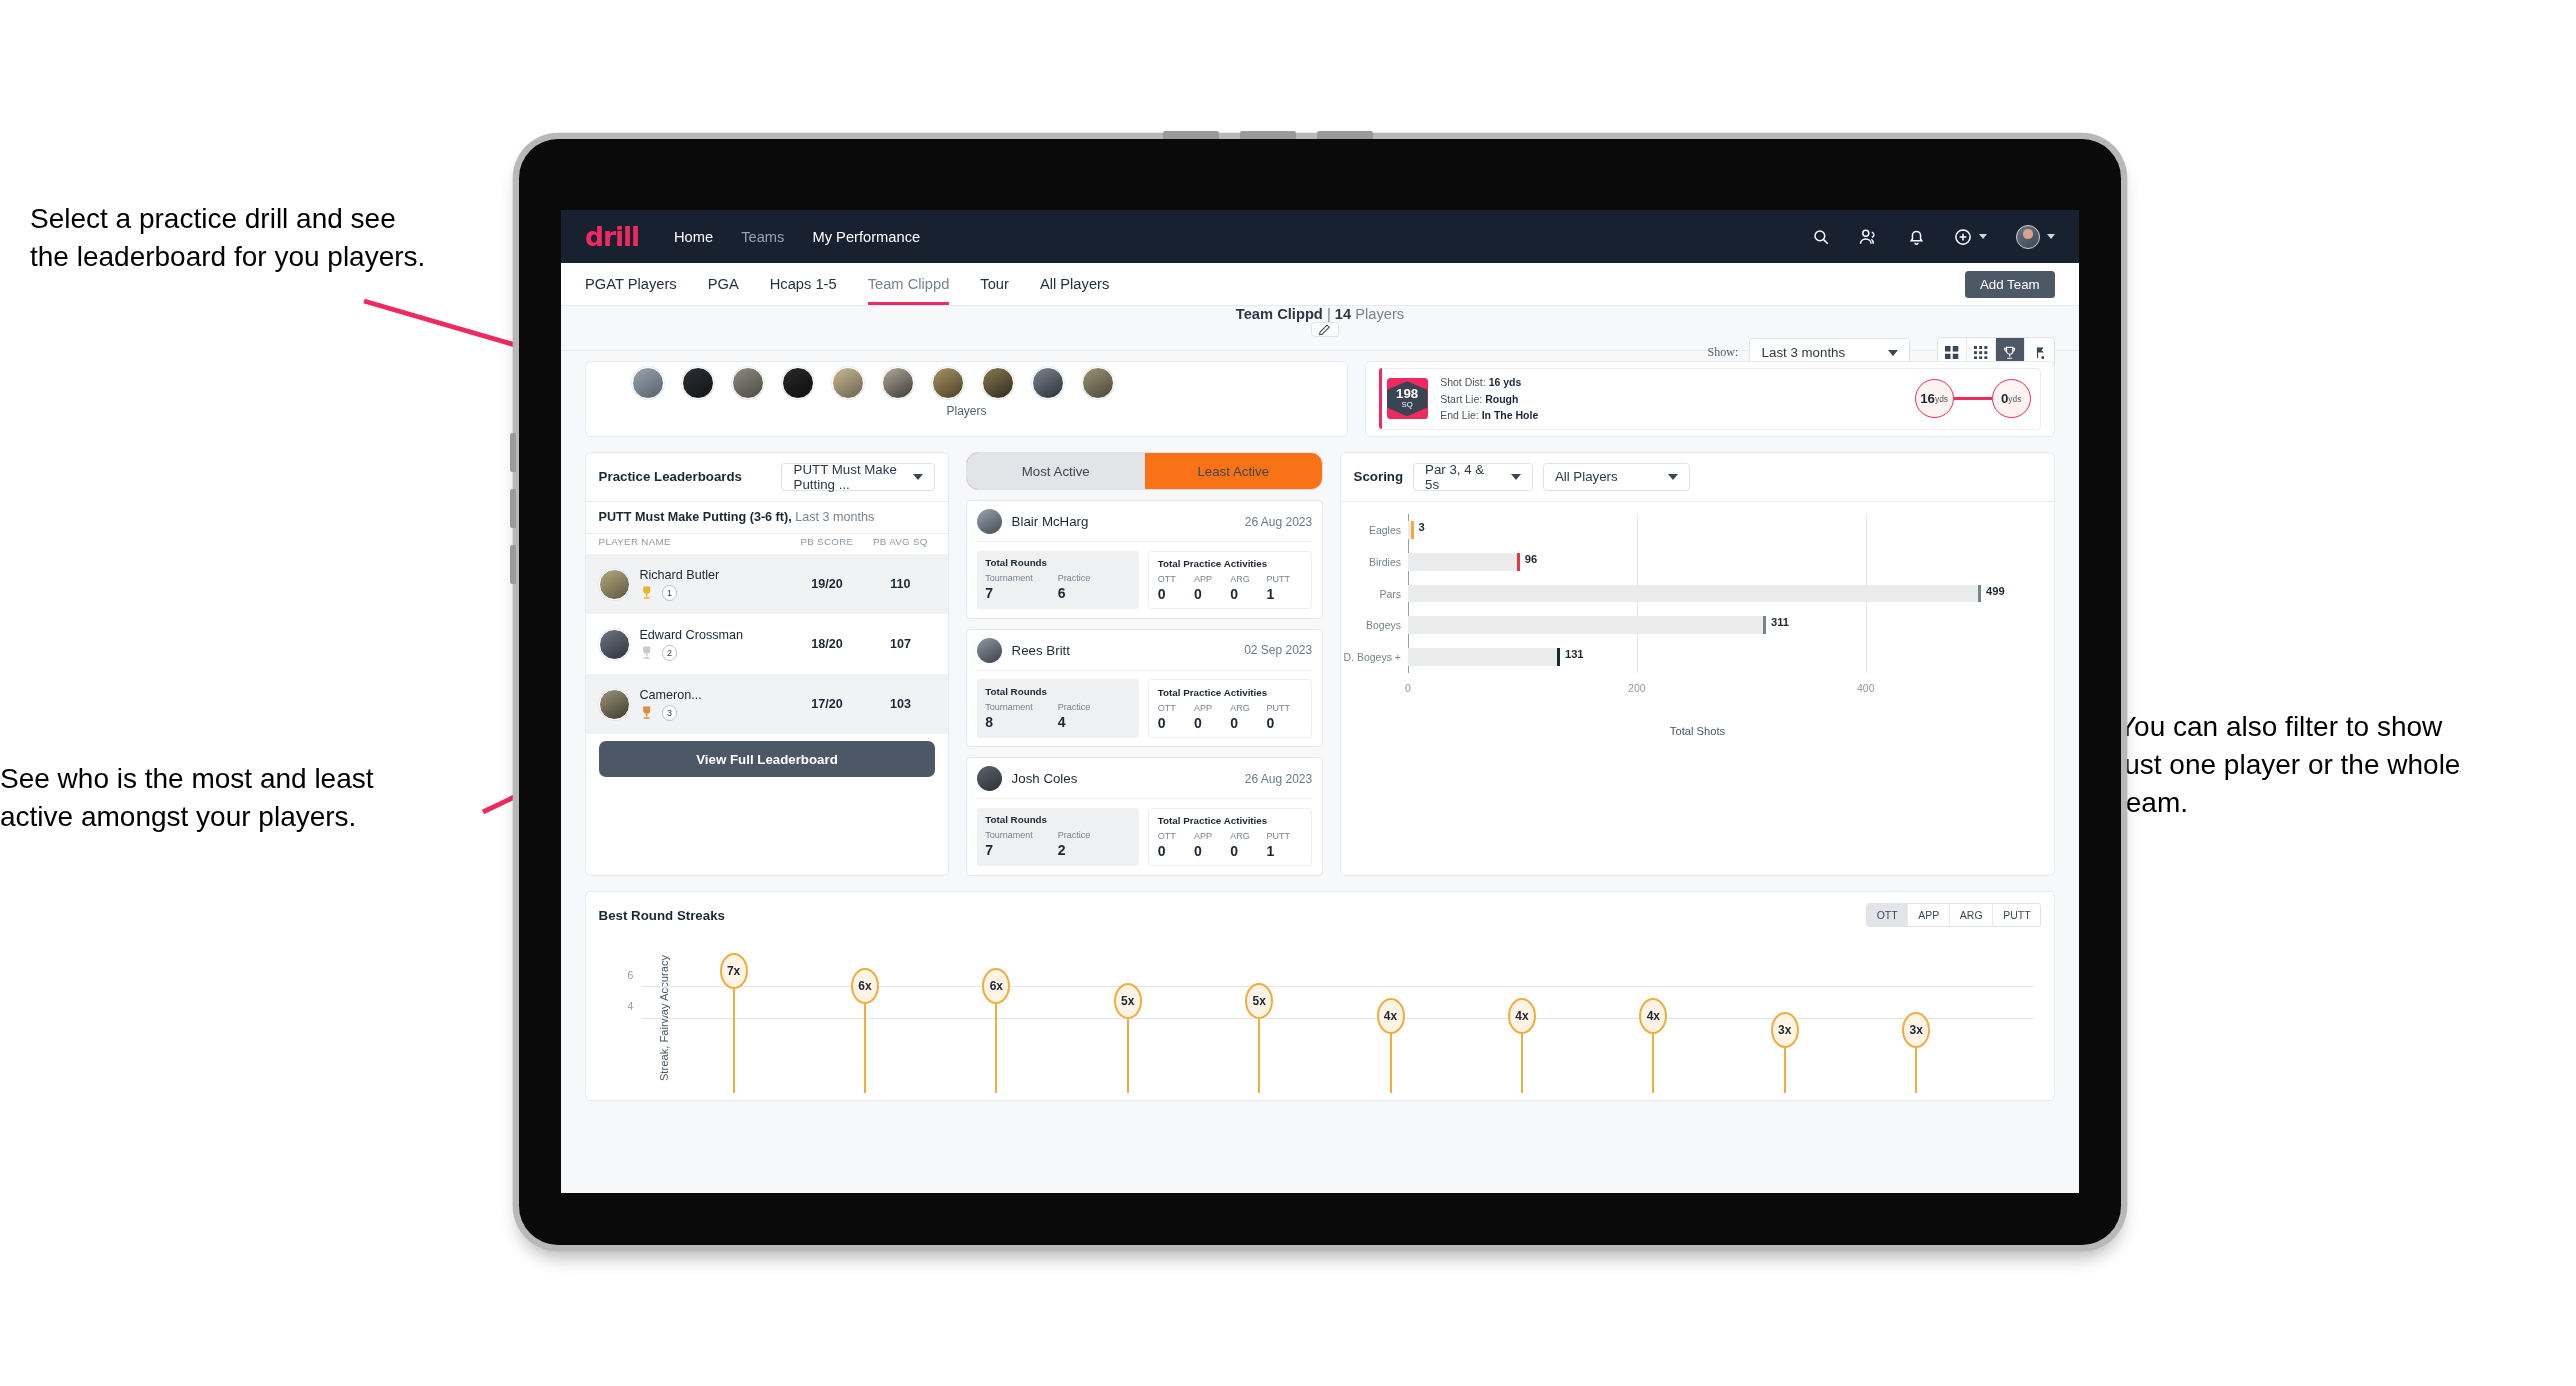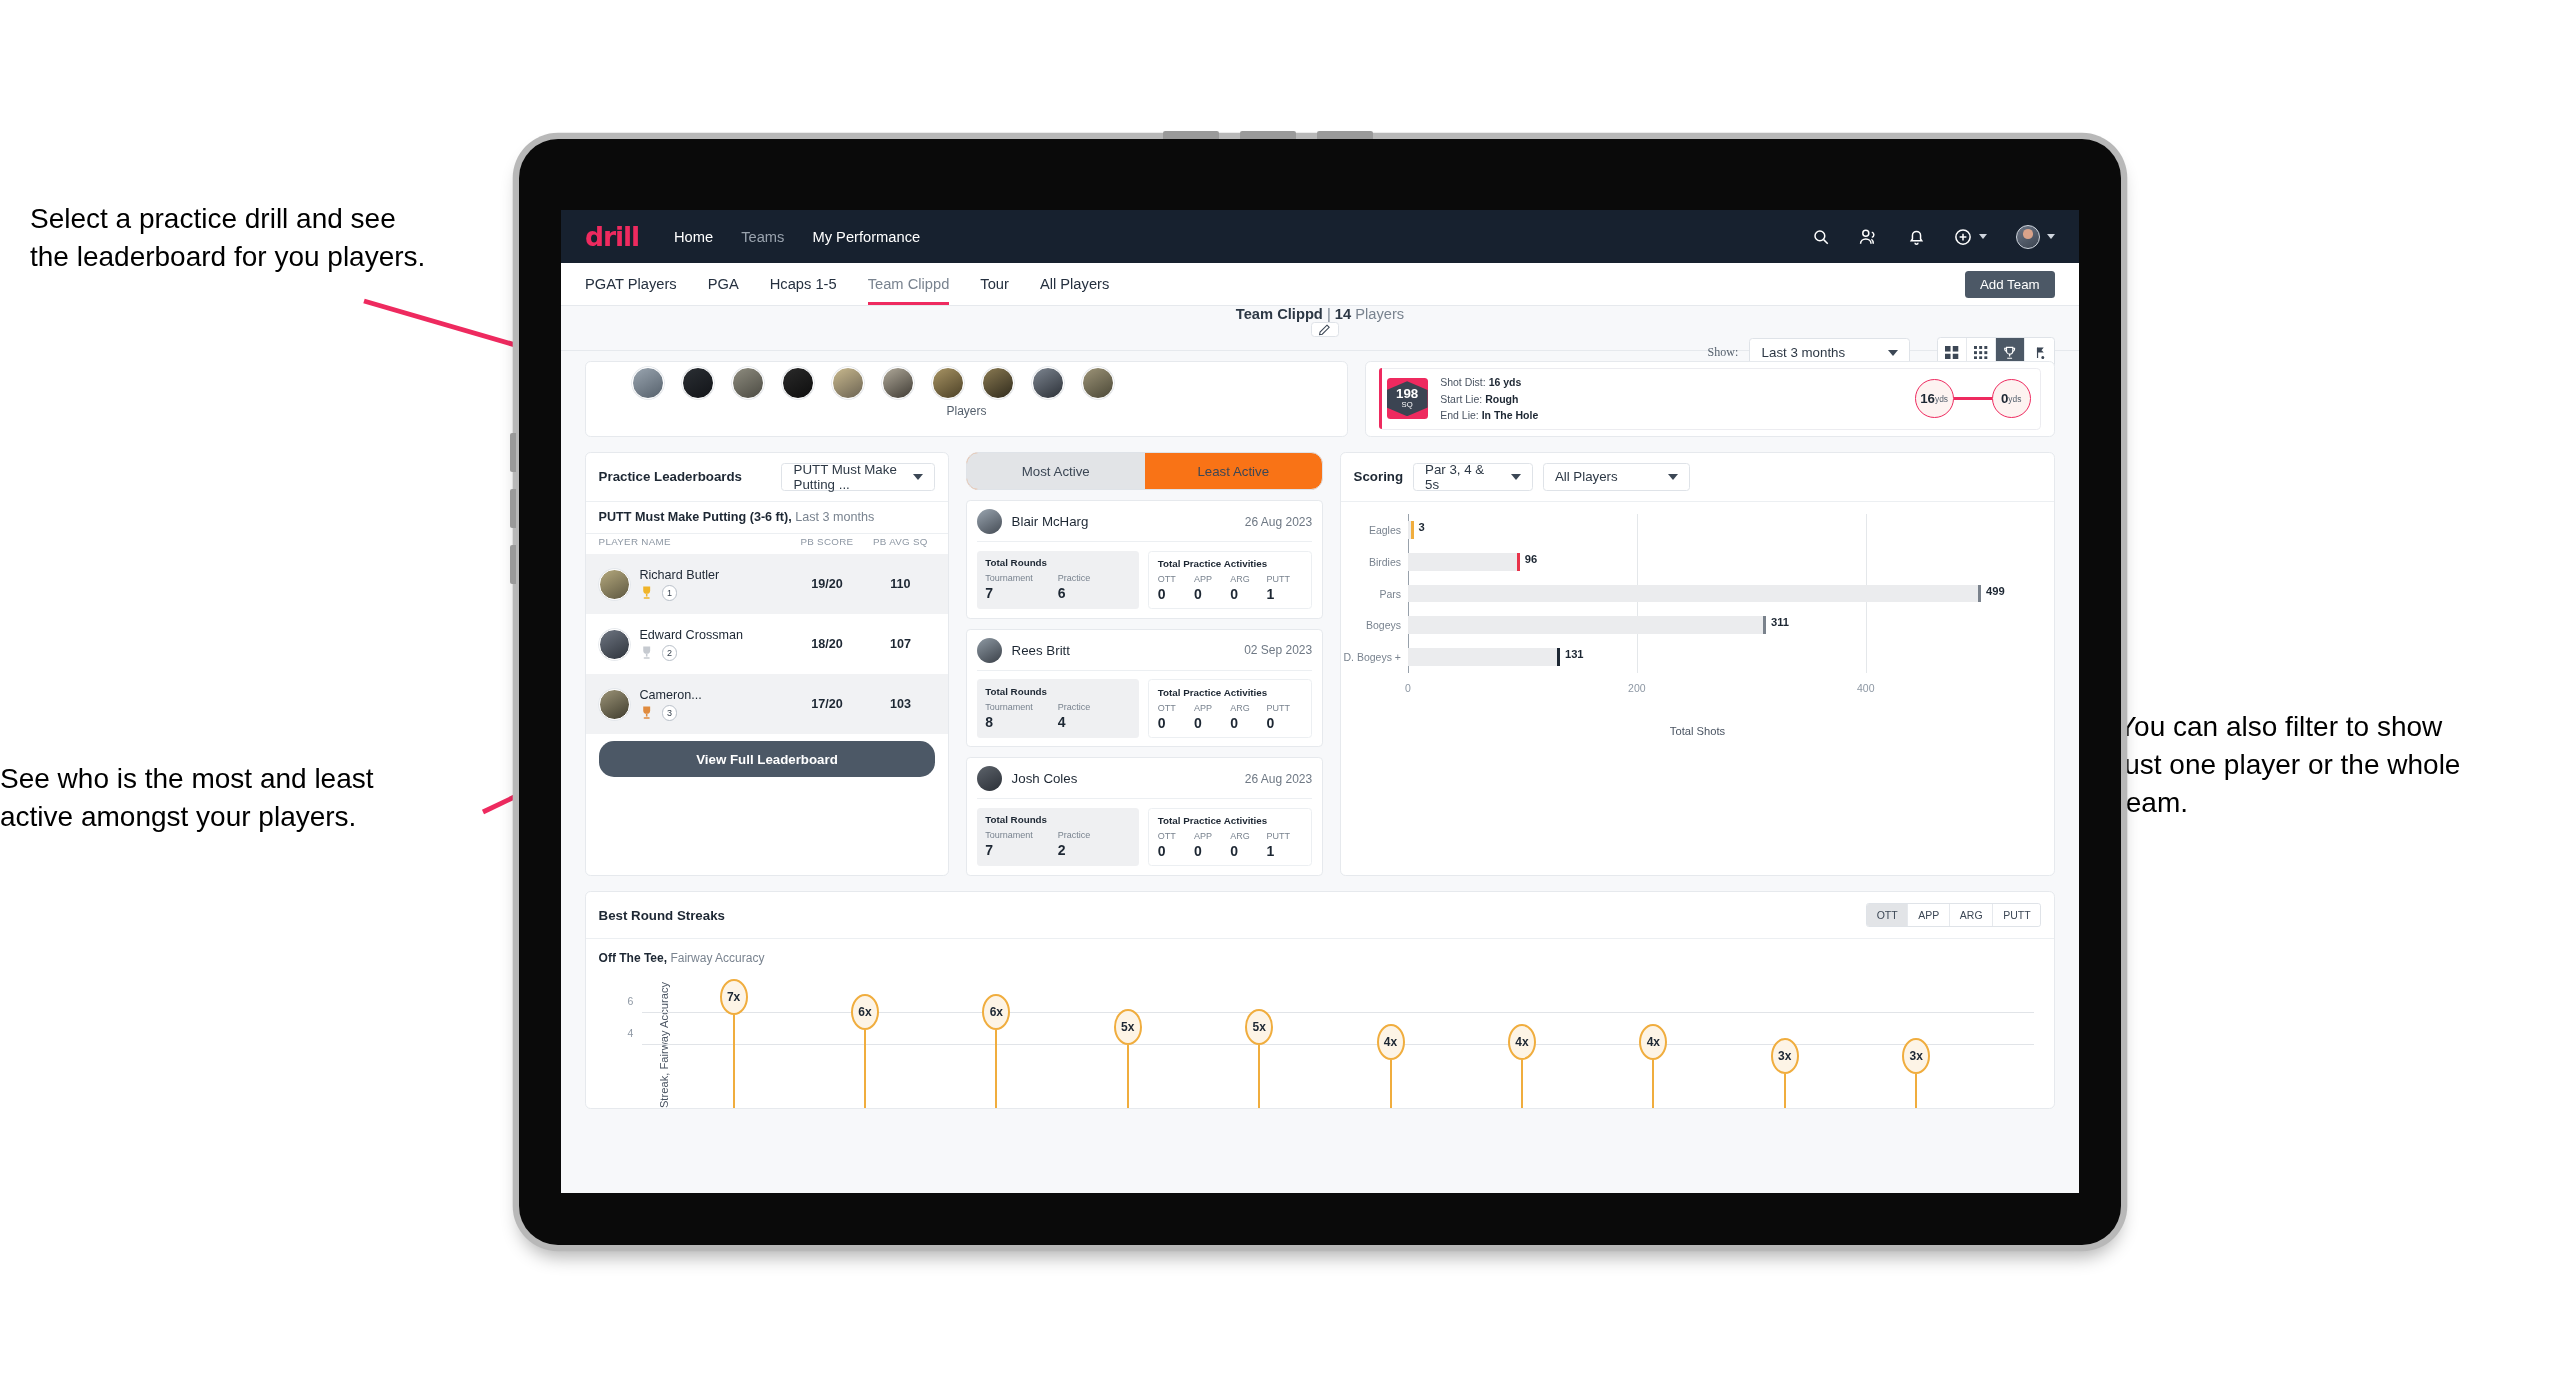--- a/index.html
+++ b/index.html
@@ -147,21 +147,21 @@
   .c-sq { width: 70px; text-align: center; }
   .lb-row { display: flex; align-items: center; padding: 9.8px 12.6px; min-height: 60px; }
   .lb-row.alt { background: #f1f2f4; }
   .lb-av { width: 31px; height: 31px; border-radius: 50%; overflow: hidden; border:1.4px solid #fff; box-shadow: 0 0 0 0.7px #dfe3e8; flex: 0 0 auto; }
   .lb-name-wrap { margin-left: 9.8px; flex: 1; }
   .lb-name { font-size: 12.6px; color: #1d2733; }
   .lb-meta { display: flex; align-items: center; gap: 7px; margin-top: 3.5px; }
   .rank-c { width: 15.4px; height: 15.4px; border-radius: 50%; border: 0.7px solid #b9c0c9; background:#fff; font-size: 9px; color:#35404d; display:flex; align-items:center; justify-content:center; }
   .lb-val { width: 77px; text-align: center; font-size: 12.6px; font-weight: 700; color: #1d2733; }
   .lb-val2 { width: 70px; text-align: center; font-size: 12.6px; font-weight: 700; color: #1d2733; }
-  .lb-btn { margin: 7px 12.6px 12.6px 12.6px; background: #4c5866; color:#fff; text-align:center; padding: 10.5px 0; border-radius: 15px; font-size: 13.3px; font-weight: 700; }
+  .lb-btn { margin: 7px 12.6px 12.6px 12.6px; background: #4c5866; color:#fff; text-align:center; padding: 10.5px 0; border-radius: 7px; font-size: 13.3px; font-weight: 700; }
 
   
   #active-card { flex: 0 0 357px; padding: 0; background: transparent; border: none; }
   .seg { display: flex; border: 0.7px solid #dfe3e8; border-radius: 12px; overflow: hidden; background:#f97316; }
   .seg div { flex: 1; text-align: center; padding: 10.5px 0; font-size: 13.3px; color: #3c4755; }
   .seg div.on { background: #e2e4e7; }
   .pcard { background:#fff; border: 0.7px solid #e6e9ed; border-radius: 4.2px; margin-top: 9.8px; padding: 8.4px 9.8px; }
   .pc-head { display: flex; align-items: center; gap: 9.8px; padding-bottom: 7px; border-bottom: 0.7px solid #eceff2; }
   .pc-av { width: 25px; height: 25px; border-radius: 50%; overflow: hidden; background:#4a4f57; }
   .pc-name { font-size: 13.3px; color: #1d2733; }
@@ -680,23 +680,20 @@
           <div class="card" id="streak-card">
             <div class="st-head">
               <span class="st-title">Best Round Streaks</span>
               <div class="st-seg">
                 <div class="on">OTT</div>
                 <div>APP</div>
                 <div>ARG</div>
                 <div>PUTT</div>
               </div>
             </div>
-            <div class="st-sub">
-              <b>Off The Tee,</b><span> Fairway Accuracy</span>
-            </div>
             <div class="st-plot">
               <div class="st-ylabel">Streak, Fairway Accuracy</div>
               <div class="st-area" id="starea">
                   <div class="st-hline" style="bottom: 50%;"></div>
                   <div class="st-ytick" style="bottom: 50%;">4</div>
                   <div class="st-hline" style="bottom: 75%;"></div>
                   <div class="st-ytick" style="bottom: 75%;">6</div>
                   <div class="st-item" style="left: 6.60377%;">
                     <div class="st-bub">7x</div>
                     <div class="st-stem" style="height: 104px;"></div>

